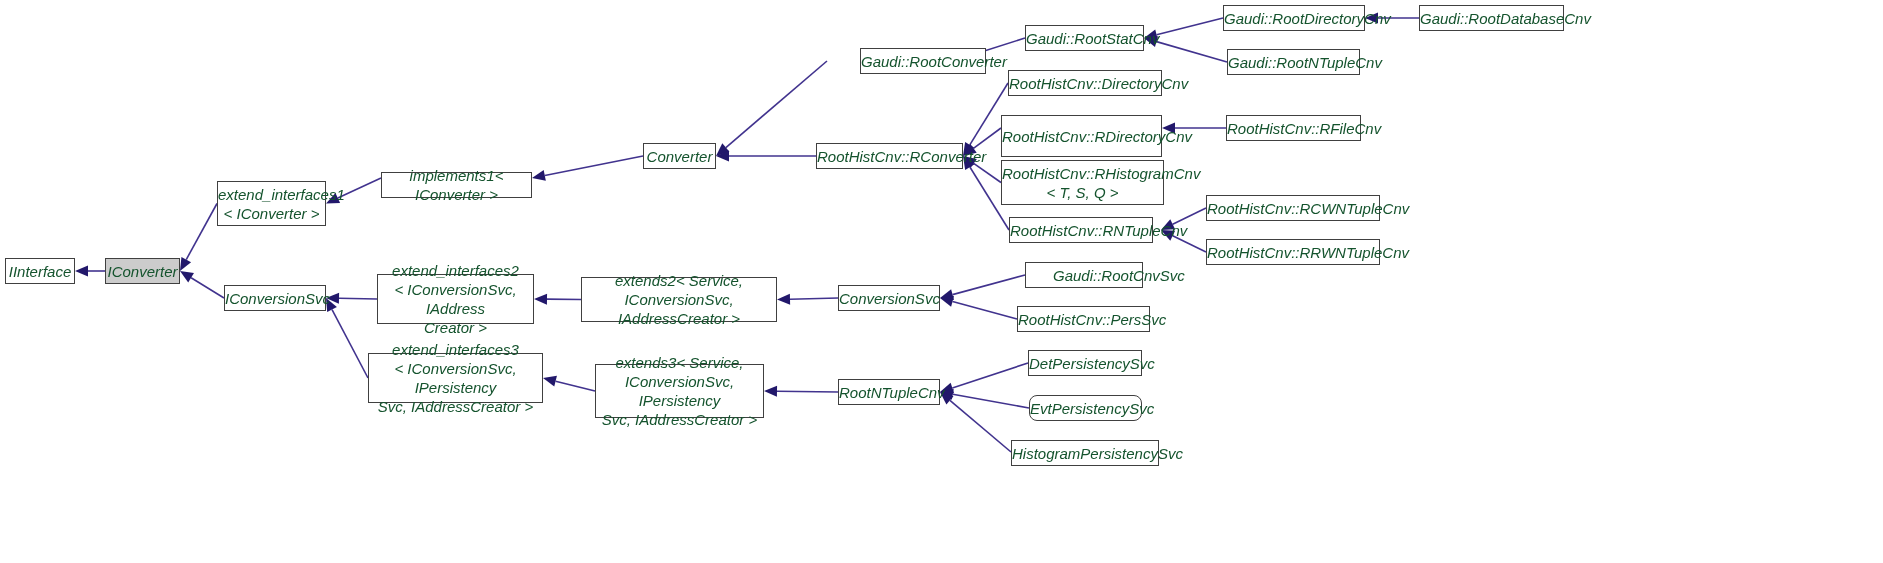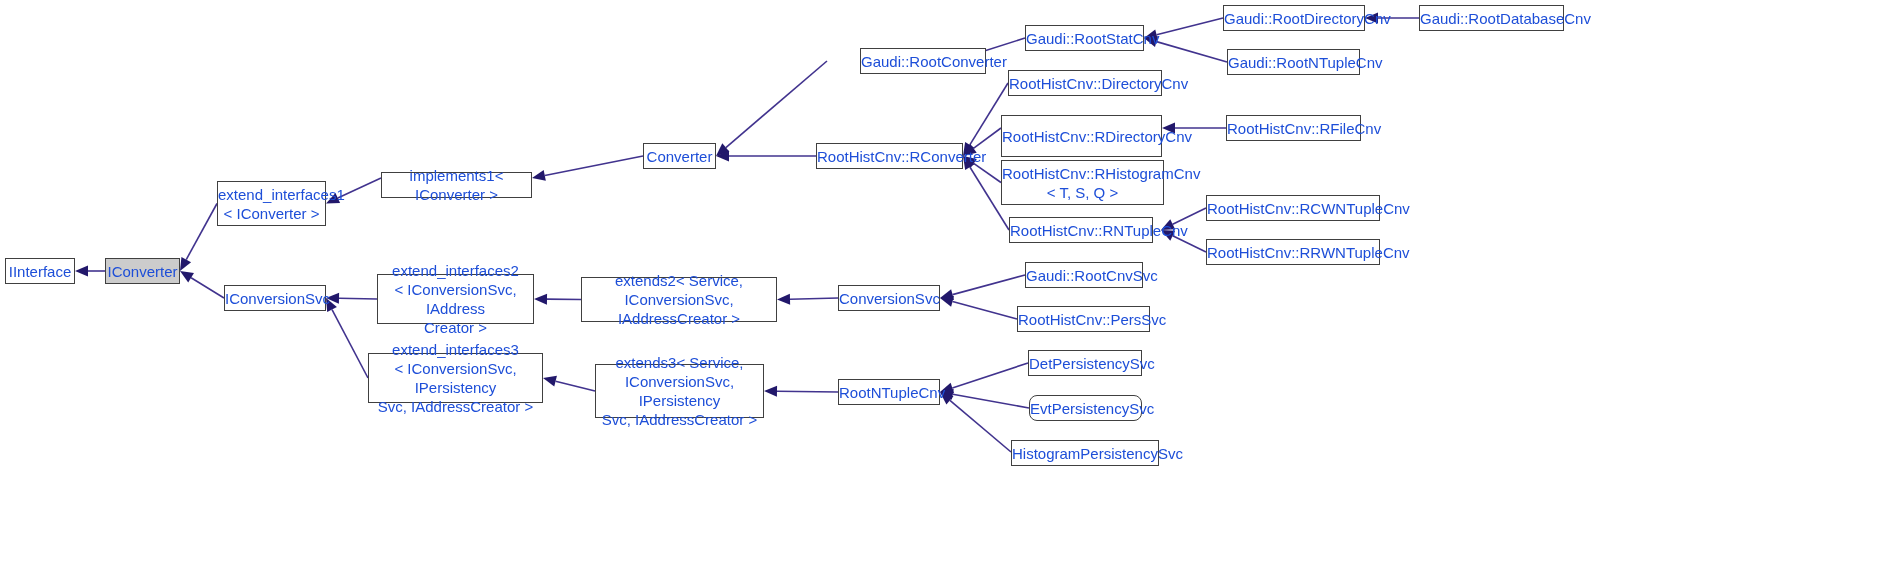--- a/index.html
+++ b/index.html
@@ -8,30 +8,31 @@
     width:1883px;height:563px;
     background:#ffffff;
     font-family:"Liberation Sans", sans-serif;
     overflow:hidden;
   }
   .node{
     position:absolute;
     box-sizing:border-box;
     background:#ffffff;
     border:1px solid #404040;
-    color:#1d4ed8;
+    color:#14532d;
     font-size:15px;
     line-height:19px;
     display:flex;
     align-items:center;
     justify-content:center;
     text-align:center;
     white-space:pre-line;
     letter-spacing:0px;
     z-index:2;
+    font-style:italic;
   }
   .node.hl{
     background:#cccccc;
     border:1px solid #404040;
   }
   .node .lbl{display:block;width:100%;}
   svg#edges{
     position:absolute;left:0;top:0;
     width:1883px;height:563px;
     z-index:1;
@@ -188,21 +189,21 @@
       <div class="node" style="left: 838px; top: 285px; width: 102px; height: 26px;"><span class="lbl">ConversionSvc</span></div>
       <div class="node" style="left: 838px; top: 379px; width: 102px; height: 26px;"><span class="lbl">RootNTupleCnv</span></div>
       <div class="node" style="left: 860px; top: 48px; width: 126px; height: 26px;"><span class="lbl">Gaudi::RootConverter</span></div>
       <div class="node" style="left: 816px; top: 143px; width: 147px; height: 26px;"><span class="lbl">RootHistCnv::RConverter</span></div>
       <div class="node" style="left: 1025px; top: 25px; width: 119px; height: 26px;"><span class="lbl">Gaudi::RootStatCnv</span></div>
       <div class="node" style="left: 1008px; top: 70px; width: 154px; height: 26px;"><span class="lbl">RootHistCnv::DirectoryCnv</span></div>
       <div class="node" style="left: 1001px; top: 115px; width: 161px; height: 42px;"><span class="lbl">RootHistCnv::RDirectoryCnv</span></div>
       <div class="node" style="left: 1001px; top: 160px; width: 163px; height: 45px;"><span class="lbl">RootHistCnv::RHistogramCnv
 &lt; T, S, Q &gt;</span></div>
       <div class="node" style="left: 1009px; top: 217px; width: 144px; height: 26px;"><span class="lbl">RootHistCnv::RNTupleCnv</span></div>
-      <div class="node" style="left: 1025px; top: 262px; width: 118px; height: 26px;"><span class="lbl">Gaudi::RootCnvSvc</span></div>
+      <div class="node" style="left: 1025px; top: 262px; width: 118px; height: 26px; padding-left: 27px;"><span class="lbl">Gaudi::RootCnvSvc</span></div>
       <div class="node" style="left: 1017px; top: 306px; width: 133px; height: 26px;"><span class="lbl">RootHistCnv::PersSvc</span></div>
       <div class="node" style="left: 1028px; top: 350px; width: 114px; height: 26px;"><span class="lbl">DetPersistencySvc</span></div>
       <div class="node" style="left: 1029px; top: 395px; width: 113px; height: 26px; border-radius: 8px;"><span class="lbl">EvtPersistencySvc</span></div>
       <div class="node" style="left: 1011px; top: 440px; width: 148px; height: 26px;"><span class="lbl">HistogramPersistencySvc</span></div>
       <div class="node" style="left: 1223px; top: 5px; width: 142px; height: 26px;"><span class="lbl">Gaudi::RootDirectoryCnv</span></div>
       <div class="node" style="left: 1227px; top: 49px; width: 133px; height: 26px;"><span class="lbl">Gaudi::RootNTupleCnv</span></div>
       <div class="node" style="left: 1226px; top: 115px; width: 135px; height: 26px;"><span class="lbl">RootHistCnv::RFileCnv</span></div>
       <div class="node" style="left: 1206px; top: 195px; width: 174px; height: 26px;"><span class="lbl">RootHistCnv::RCWNTupleCnv</span></div>
       <div class="node" style="left: 1206px; top: 239px; width: 174px; height: 26px;"><span class="lbl">RootHistCnv::RRWNTupleCnv</span></div>
       <div class="node" style="left: 1419px; top: 5px; width: 145px; height: 26px;"><span class="lbl">Gaudi::RootDatabaseCnv</span></div>

